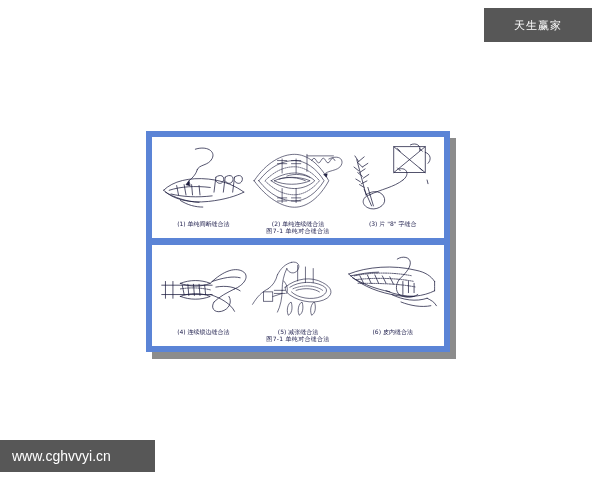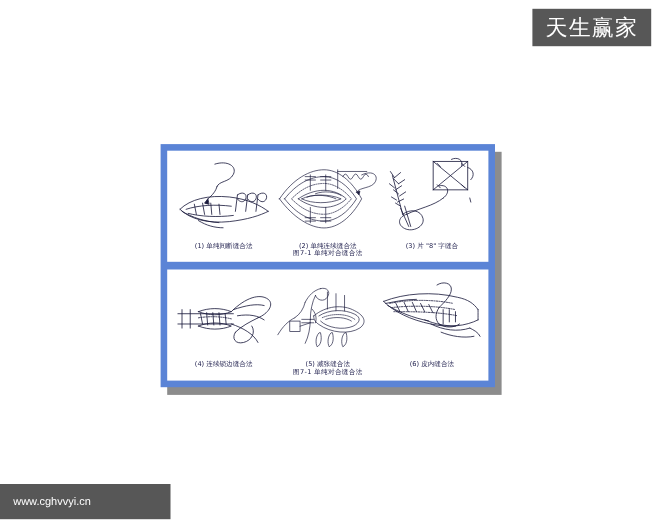--- a/index.html
+++ b/index.html
@@ -17,38 +17,38 @@
 
   
   #brand-badge {
     position: absolute;
     top: 8px;
     left: 484px;
     width: 108px;
     height: 34px;
     background: #575757;
     color: #ffffff;
-    font-size: 20px;
+    font-size: 11px;
     letter-spacing: 1px;
     display: flex;
     align-items: center;
     justify-content: center;
     user-select: none;
   }
 
   
   #watermark {
     position: absolute;
     left: 0;
     top: 440px;
     width: 155px;
     height: 32px;
     background: #575757;
     color: #ffffff;
-    font-size: 10px;
+    font-size: 14px;
     display: flex;
     align-items: center;
     padding-left: 12px;
     box-sizing: border-box;
     user-select: none;
   }
 
   
   #figure-shadow {
     position: absolute;

